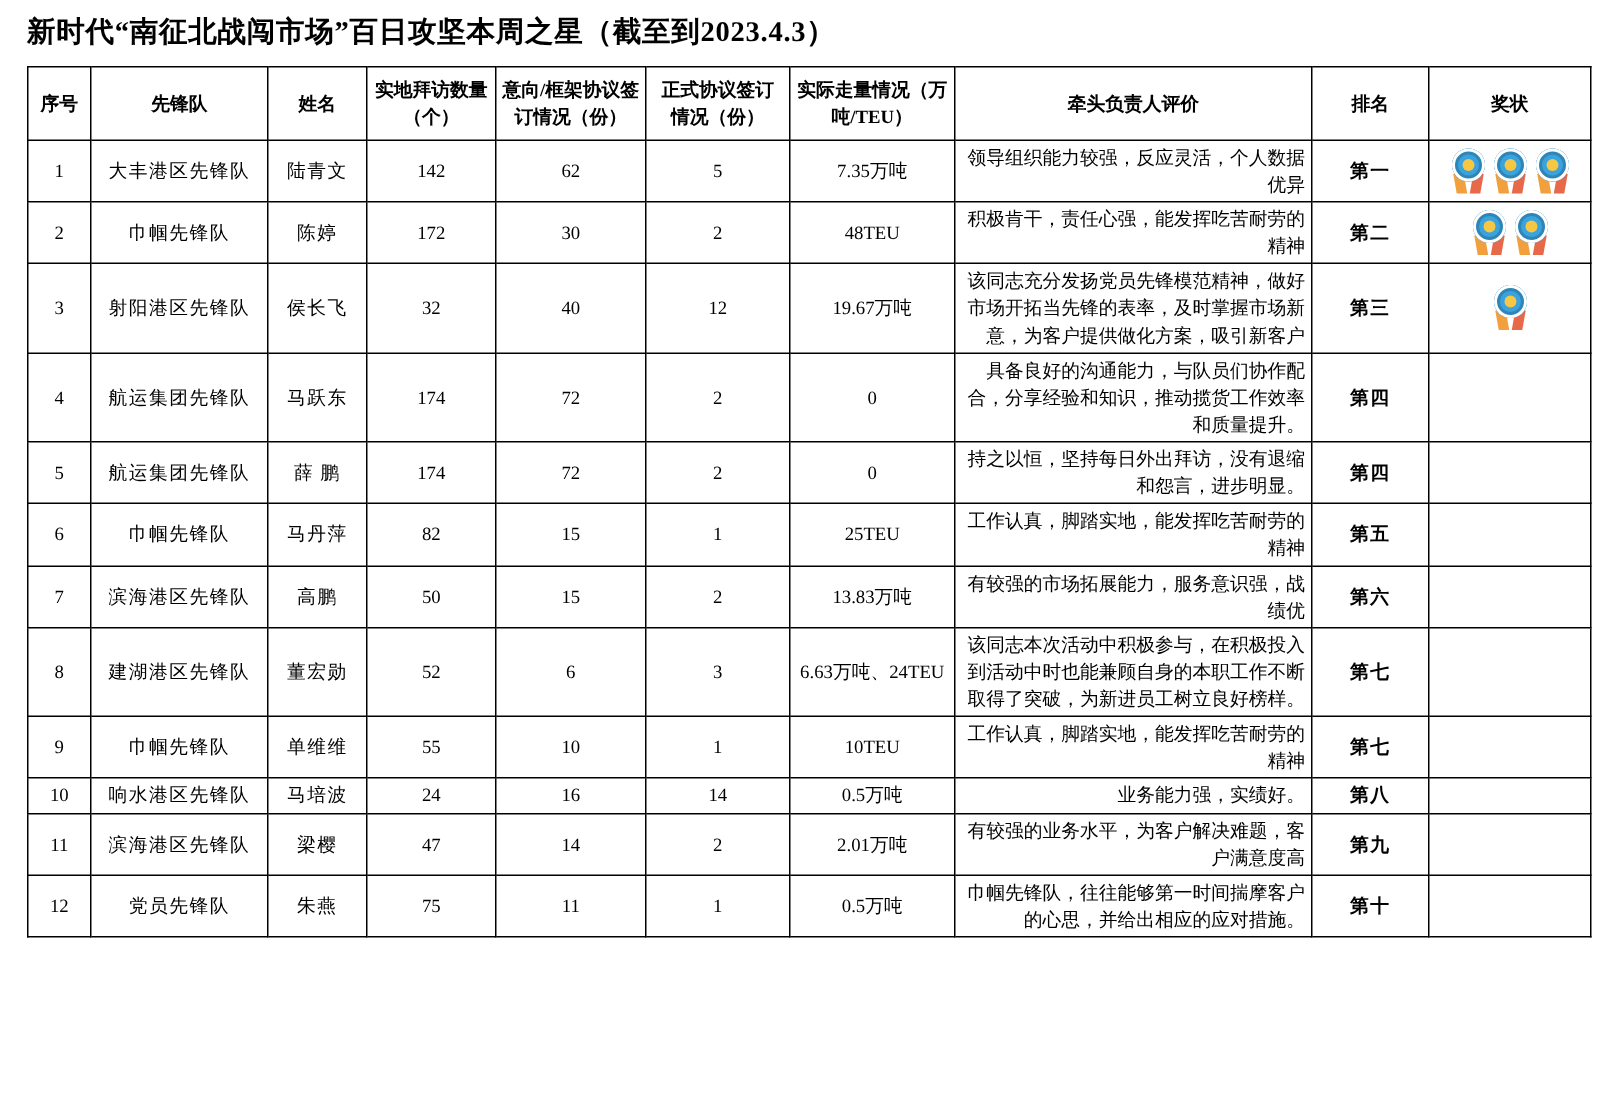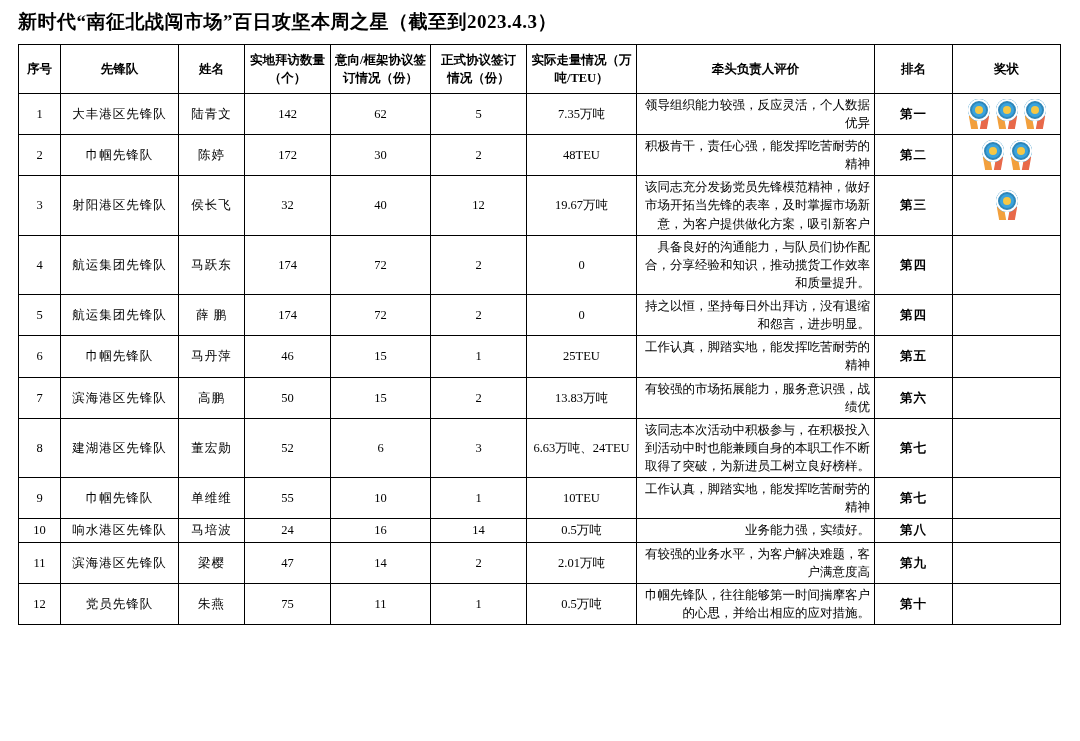--- a/index.html
+++ b/index.html
@@ -264,21 +264,21 @@
           <td class="c-formal">2</td>
           <td class="c-volume">0</td>
           <td class="c-eval">持之以恒，坚持每日外出拜访，没有退缩和怨言，进步明显。</td>
           <td class="c-rank">第四</td>
           <td class="c-award"></td>
         </tr>
         <tr>
           <td class="c-idx">6</td>
           <td class="c-team">巾帼先锋队</td>
           <td class="c-name">马丹萍</td>
-          <td class="c-visit">46</td>
+          <td class="c-visit">82</td>
           <td class="c-intent">15</td>
           <td class="c-formal">1</td>
           <td class="c-volume">25TEU</td>
           <td class="c-eval">工作认真，脚踏实地，能发挥吃苦耐劳的精神</td>
           <td class="c-rank">第五</td>
           <td class="c-award"></td>
         </tr>
         <tr>
           <td class="c-idx">7</td>
           <td class="c-team">滨海港区先锋队</td>

